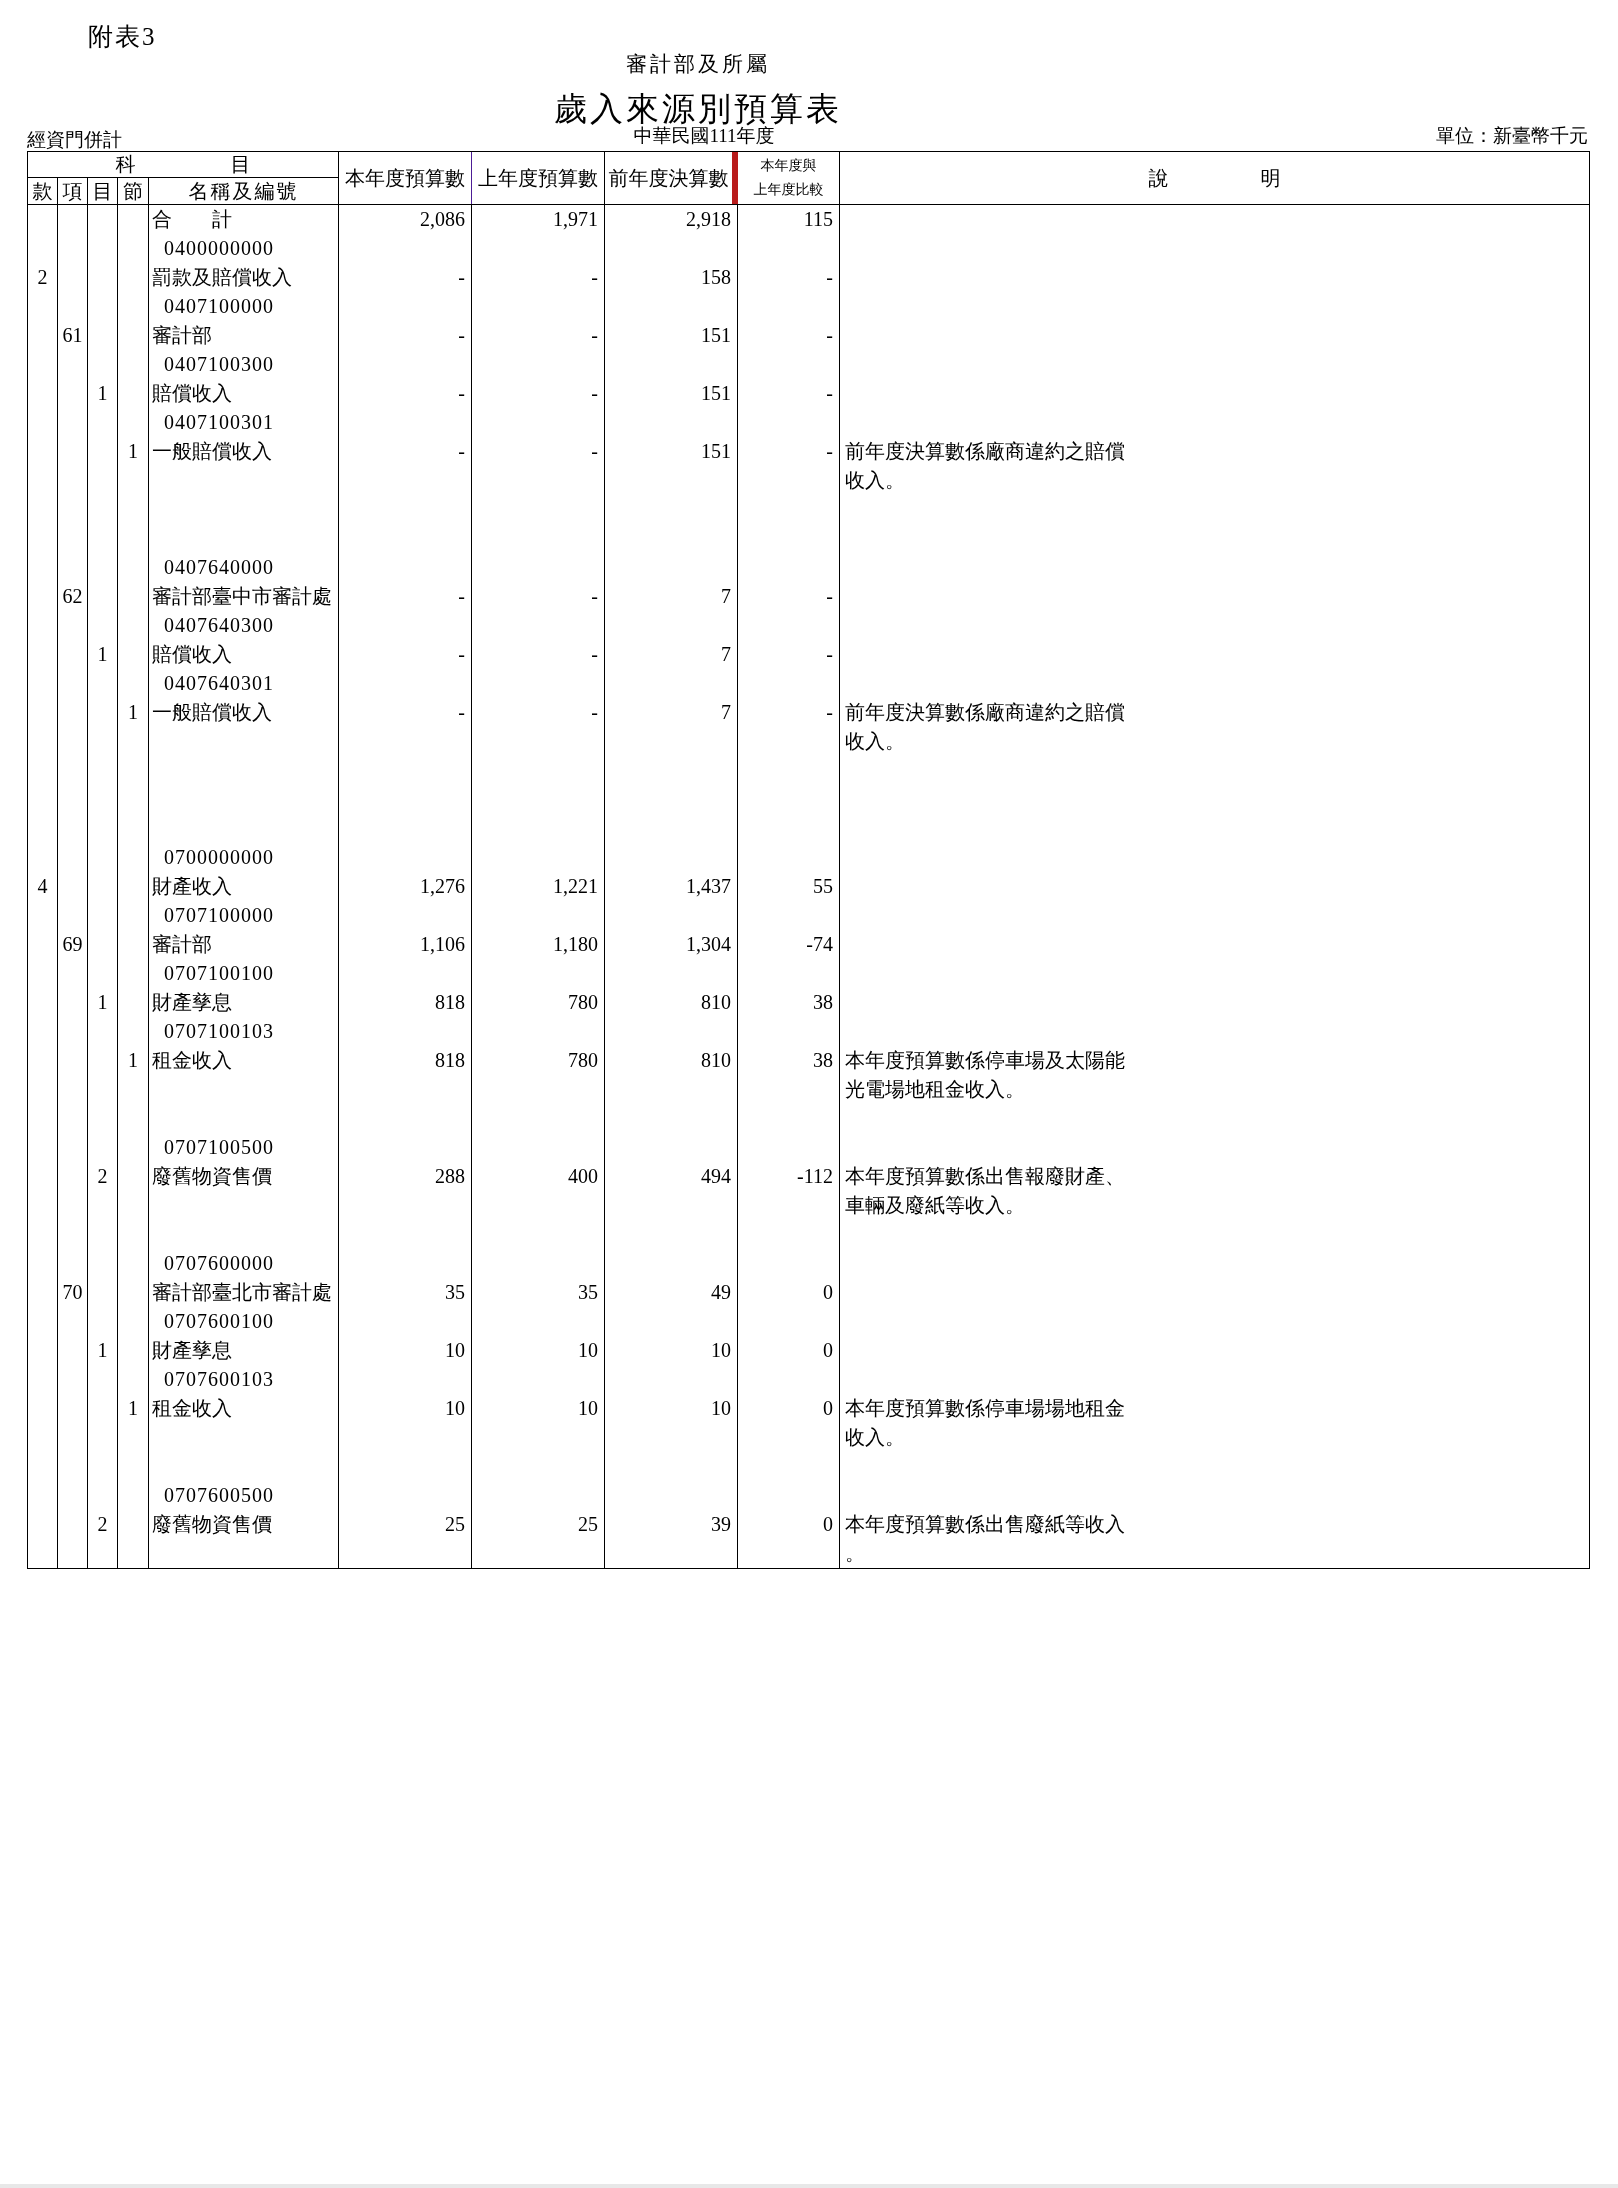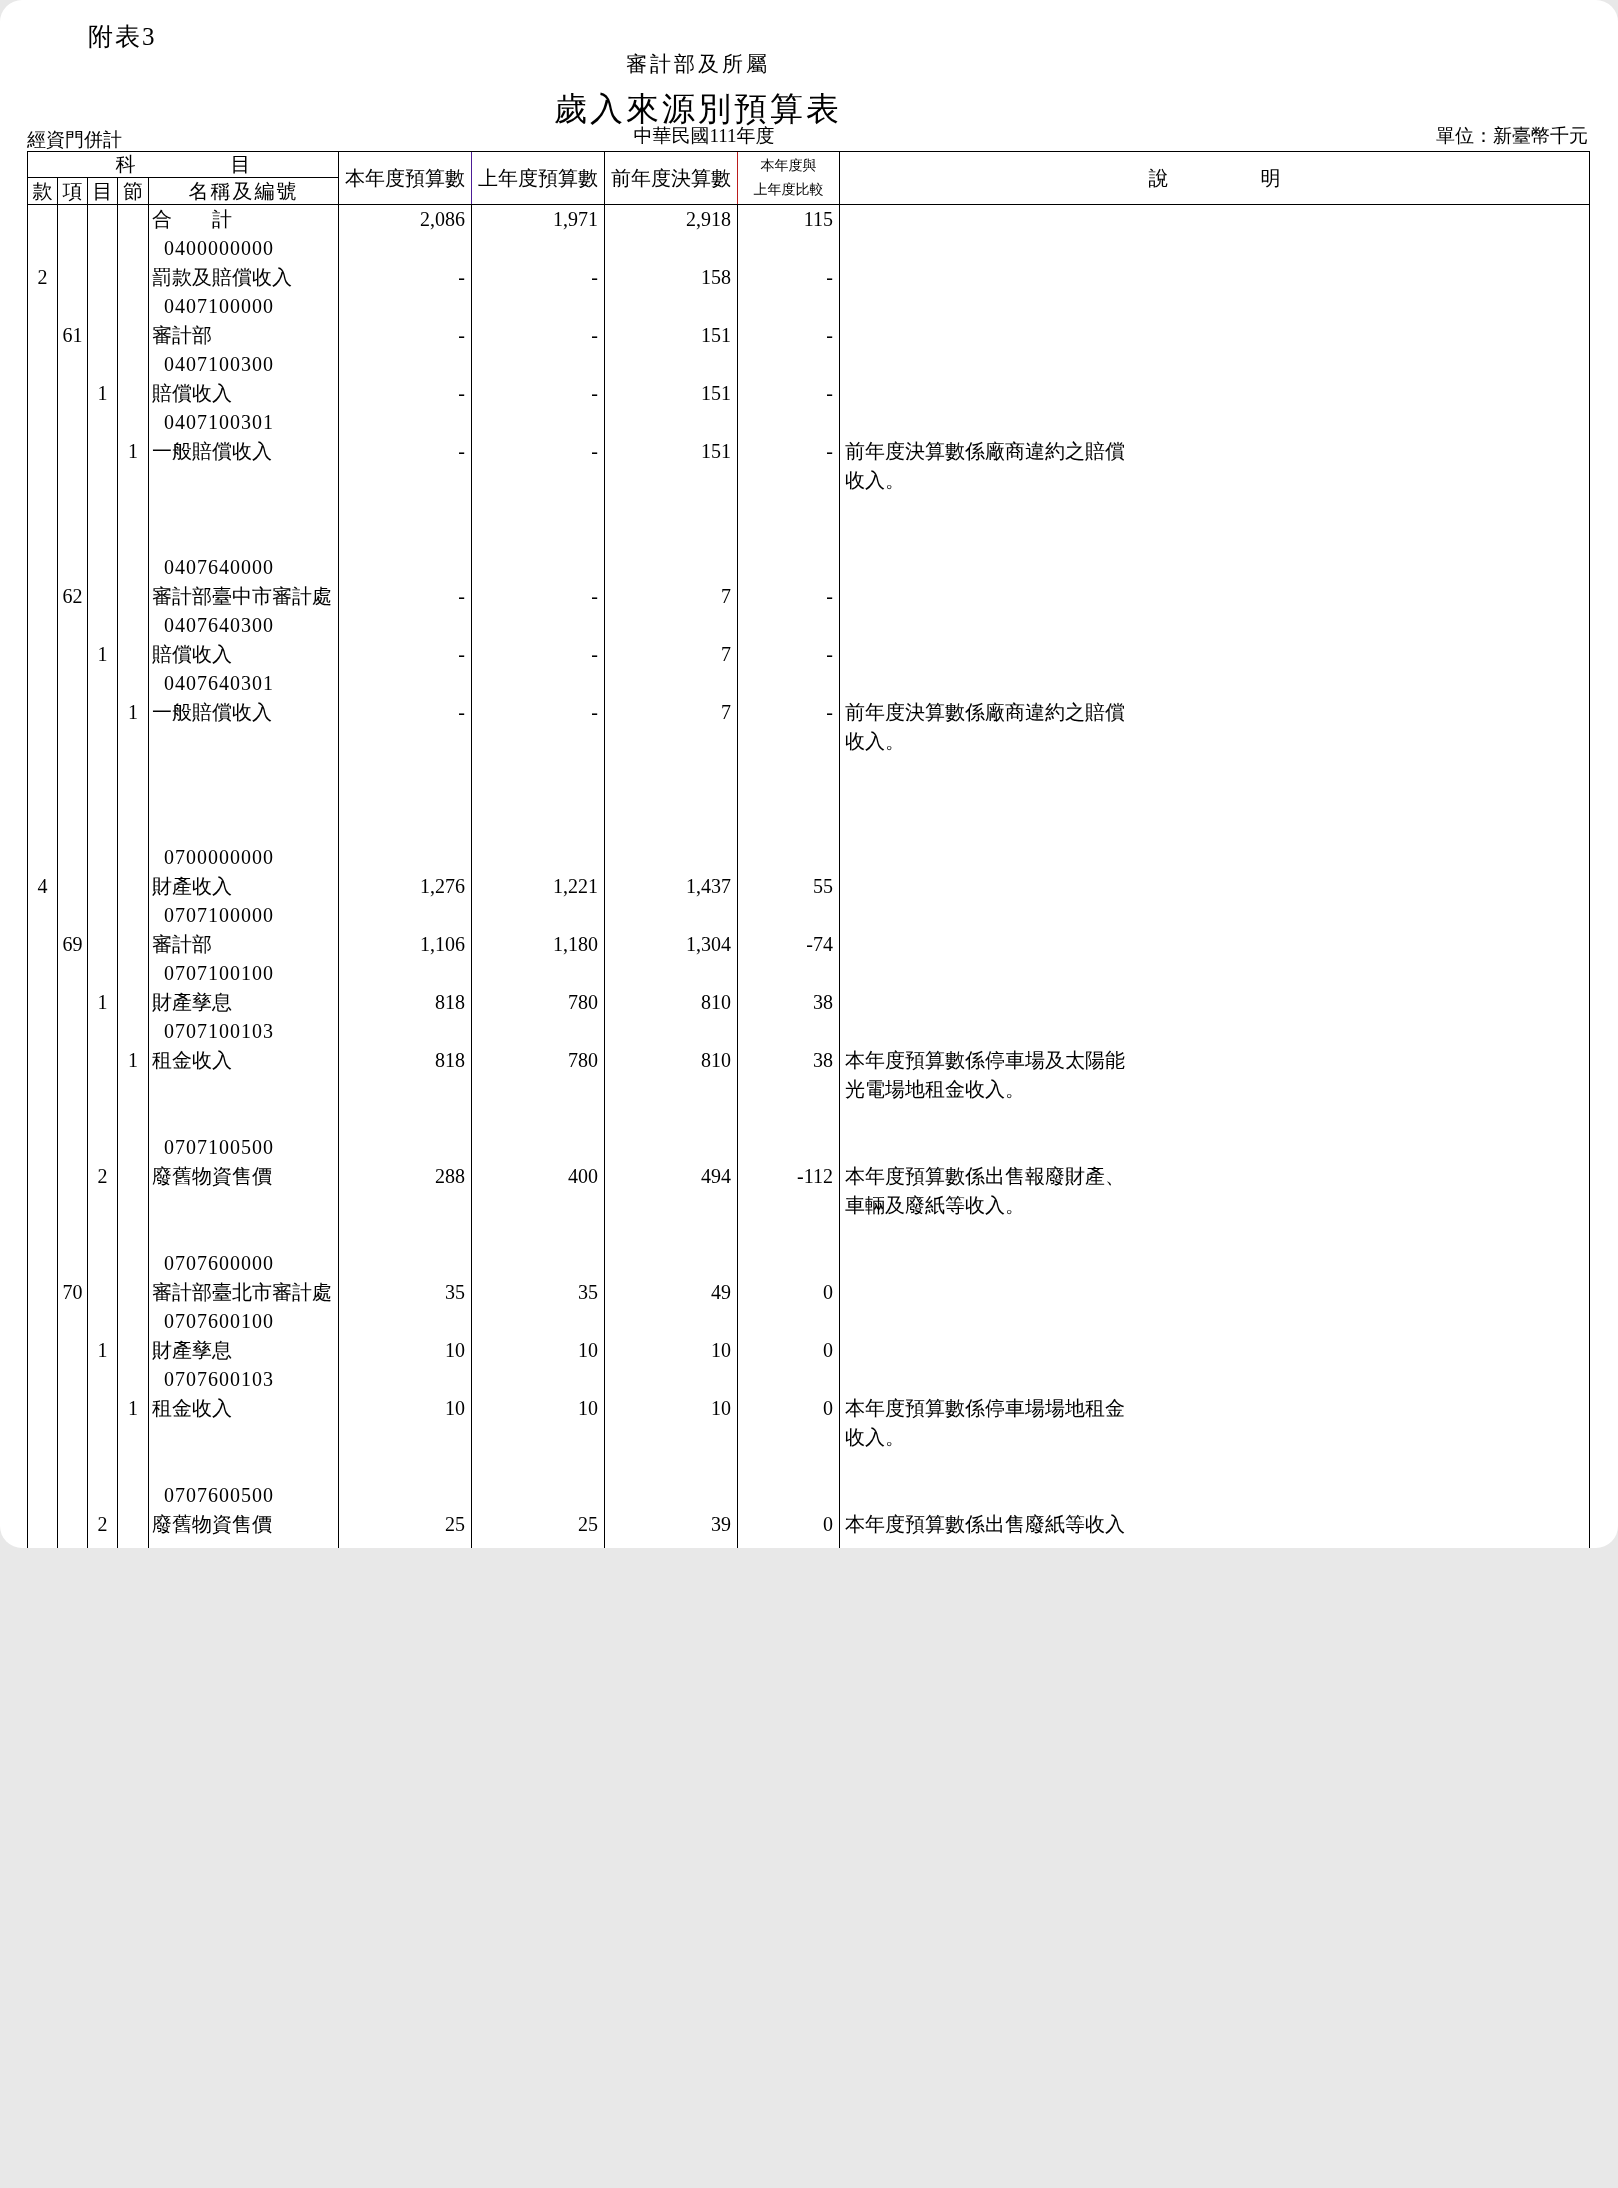--- a/index.html
+++ b/index.html
@@ -1,24 +1,23 @@
 <!DOCTYPE html>
 <html><head>
 <meta charset="utf-8">
 <style>
   html,body{margin:0;padding:0;background:#e8e8e8;}
   .page{
     position:relative;
-    width:1618px;height:1548px;
+    width:1618px;height:2184px;
     margin:0 auto;
     background:#ffffff;
     color:#000;
     font-family:"Liberation Serif","DejaVu Serif",serif;
     overflow:hidden;
-    border-radius:22px;
   }
   .appendix{
     position:absolute;left:88px;top:20px;
     font-size:25px;letter-spacing:2px;
   }
   .title1{
     position:absolute;left:0;top:50px;width:1396px;
     text-align:center;font-size:21px;letter-spacing:3px;
   }
   .title2{
@@ -55,21 +54,21 @@
     display:flex;align-items:center;justify-content:space-around;
     padding:0 40px;
   }
   .h-k{grid-column:1;grid-row:2;border-right:1px solid #000;}
   .h-x{grid-column:2;grid-row:2;border-right:1px solid #000;}
   .h-m{grid-column:3;grid-row:2;border-right:1px solid #000;}
   .h-j{grid-column:4;grid-row:2;border-right:1px solid #000;}
   .h-name{grid-column:5;grid-row:2;border-right:1px solid #000;letter-spacing:2px;}
   .h-cy{grid-column:6;grid-row:1/3;border-right:1px solid #4c1d95;}
   .h-py{grid-column:7;grid-row:1/3;border-right:1px solid #000;}
-  .h-ppy{grid-column:8;grid-row:1/3;border-right:1px solid #b91c1c;}
+  .h-ppy{grid-column:8;grid-row:1/3;border-right:6px solid #b91c1c;}
   .h-cmp{grid-column:9;grid-row:1/3;border-right:1px solid #000;flex-direction:column;line-height:24px;font-size:14px;}
   .h-note{grid-column:10;grid-row:1/3;gap:92px;}
 
   
   .row{min-height:29px;}
   .cell{
     box-sizing:border-box;
     border-right:1px solid #000;
     font-size:20px;line-height:29px;
     overflow:hidden;

